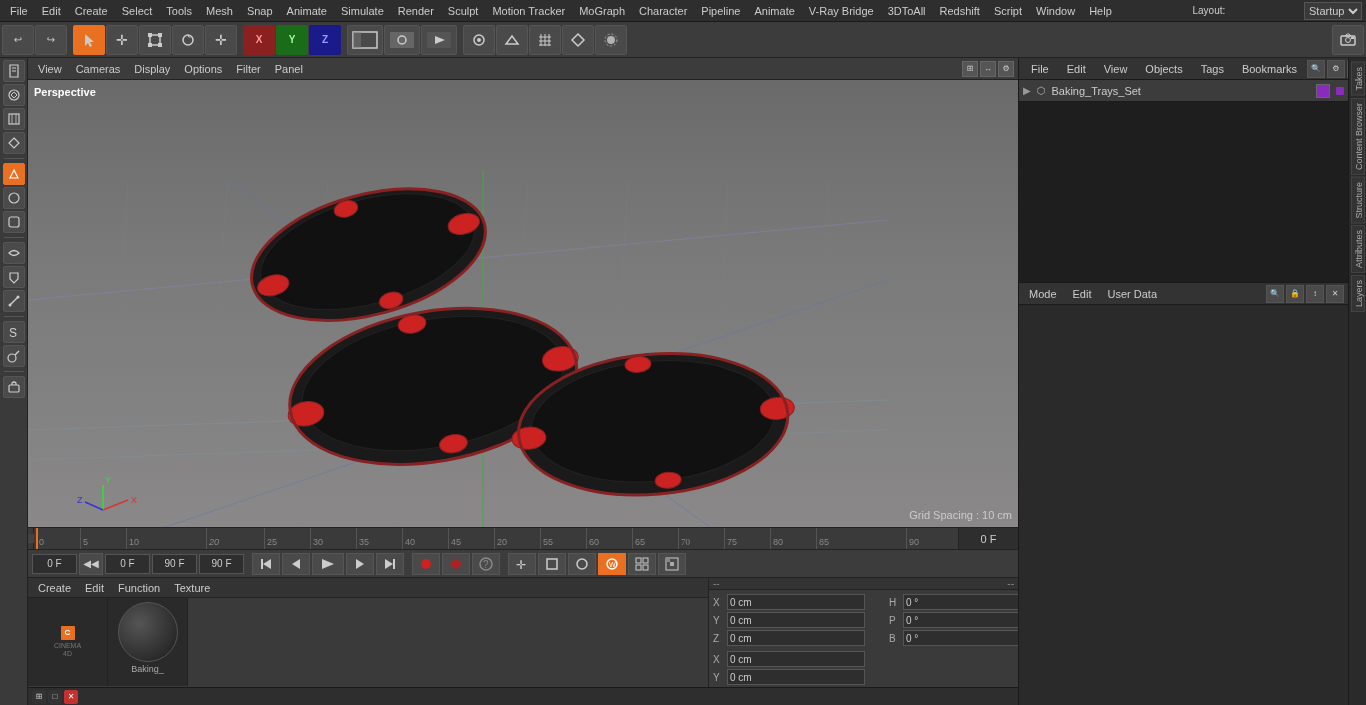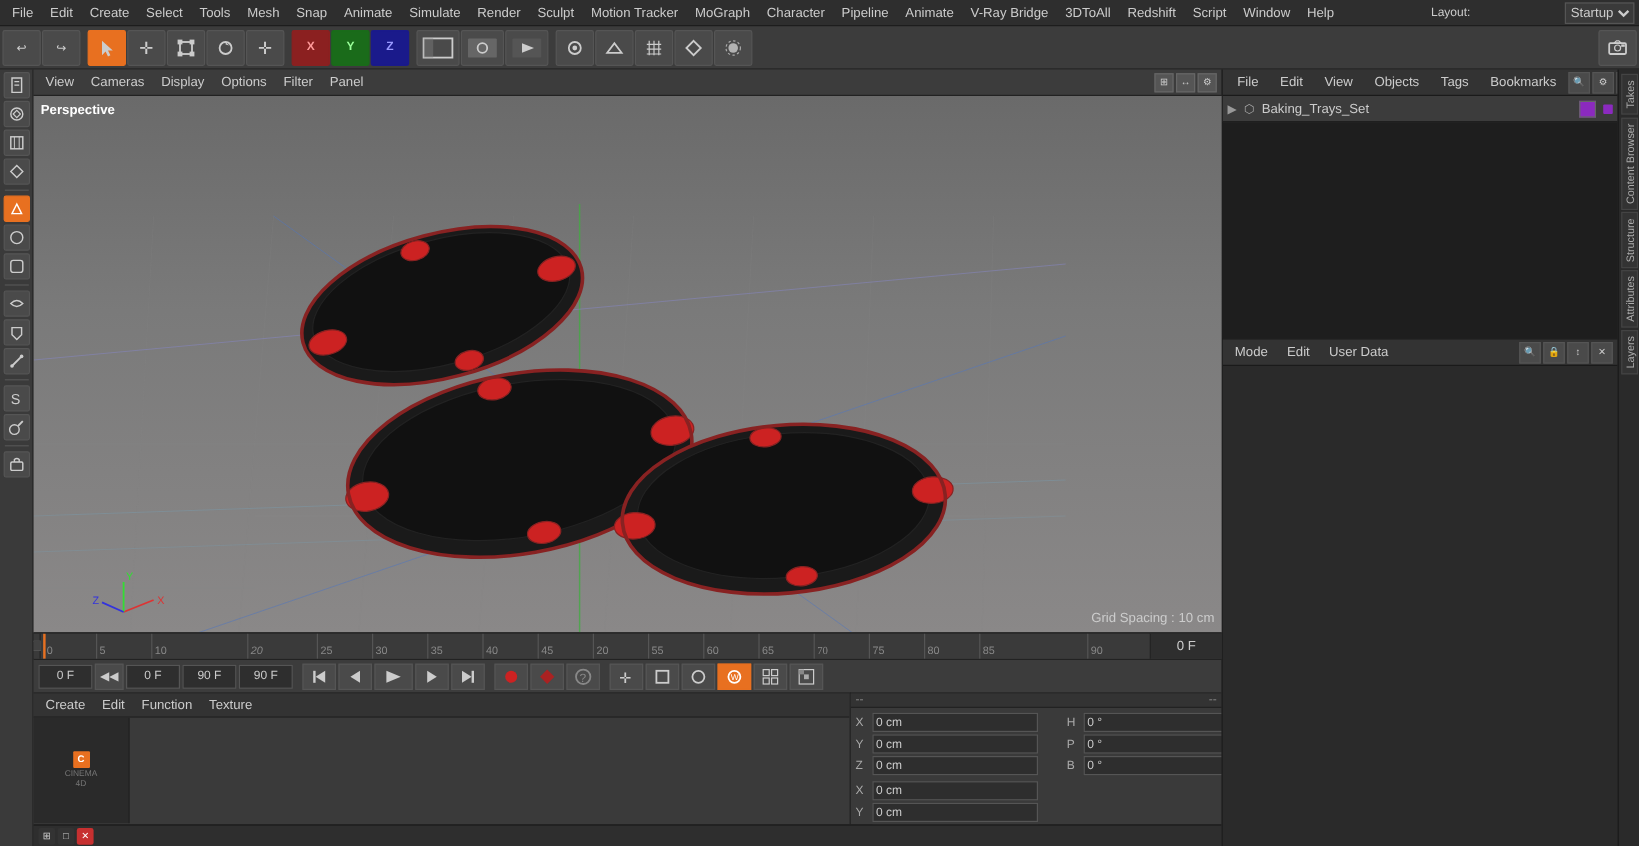--- a/index.html
+++ b/index.html
@@ -547,20 +547,24 @@
         </div>
         <div id="mat-content">
 
           <div style="width:80px;height:88px;background:#2a2a2a;border-right:1px solid #222;display:flex;flex-direction:column;align-items:center;justify-content:center;gap:2px;">
             <div style="width:14px;height:14px;background:#e87020;border-radius:1px;display:flex;align-items:center;justify-content:center;">
               <span style="font-size:8px;font-weight:bold;color:#fff;">C</span>
             </div>
             <span style="font-size:7px;color:#777;text-align:center;line-height:1.2;">CINEMA<br>4D</span>
           </div>
 
+          <div id="mat-preview">
+            <div class="mat-sphere"></div>
+            <div class="mat-label">Baking_</div>
+          </div>
         </div>
       </div>
 
       <div style="width:310px;background:#3a3a3a;border-left:1px solid #222;border-top:1px solid #222;display:flex;flex-direction:column;">
 
         <div style="height:18px;background:#333;border-bottom:1px solid #222;display:flex;align-items:center;padding:0 4px;gap:8px;">
           <span style="font-size:10px;color:#888;">--</span>
           <span style="flex:1;"></span>
           <span style="font-size:10px;color:#888;">--</span>
         </div>

